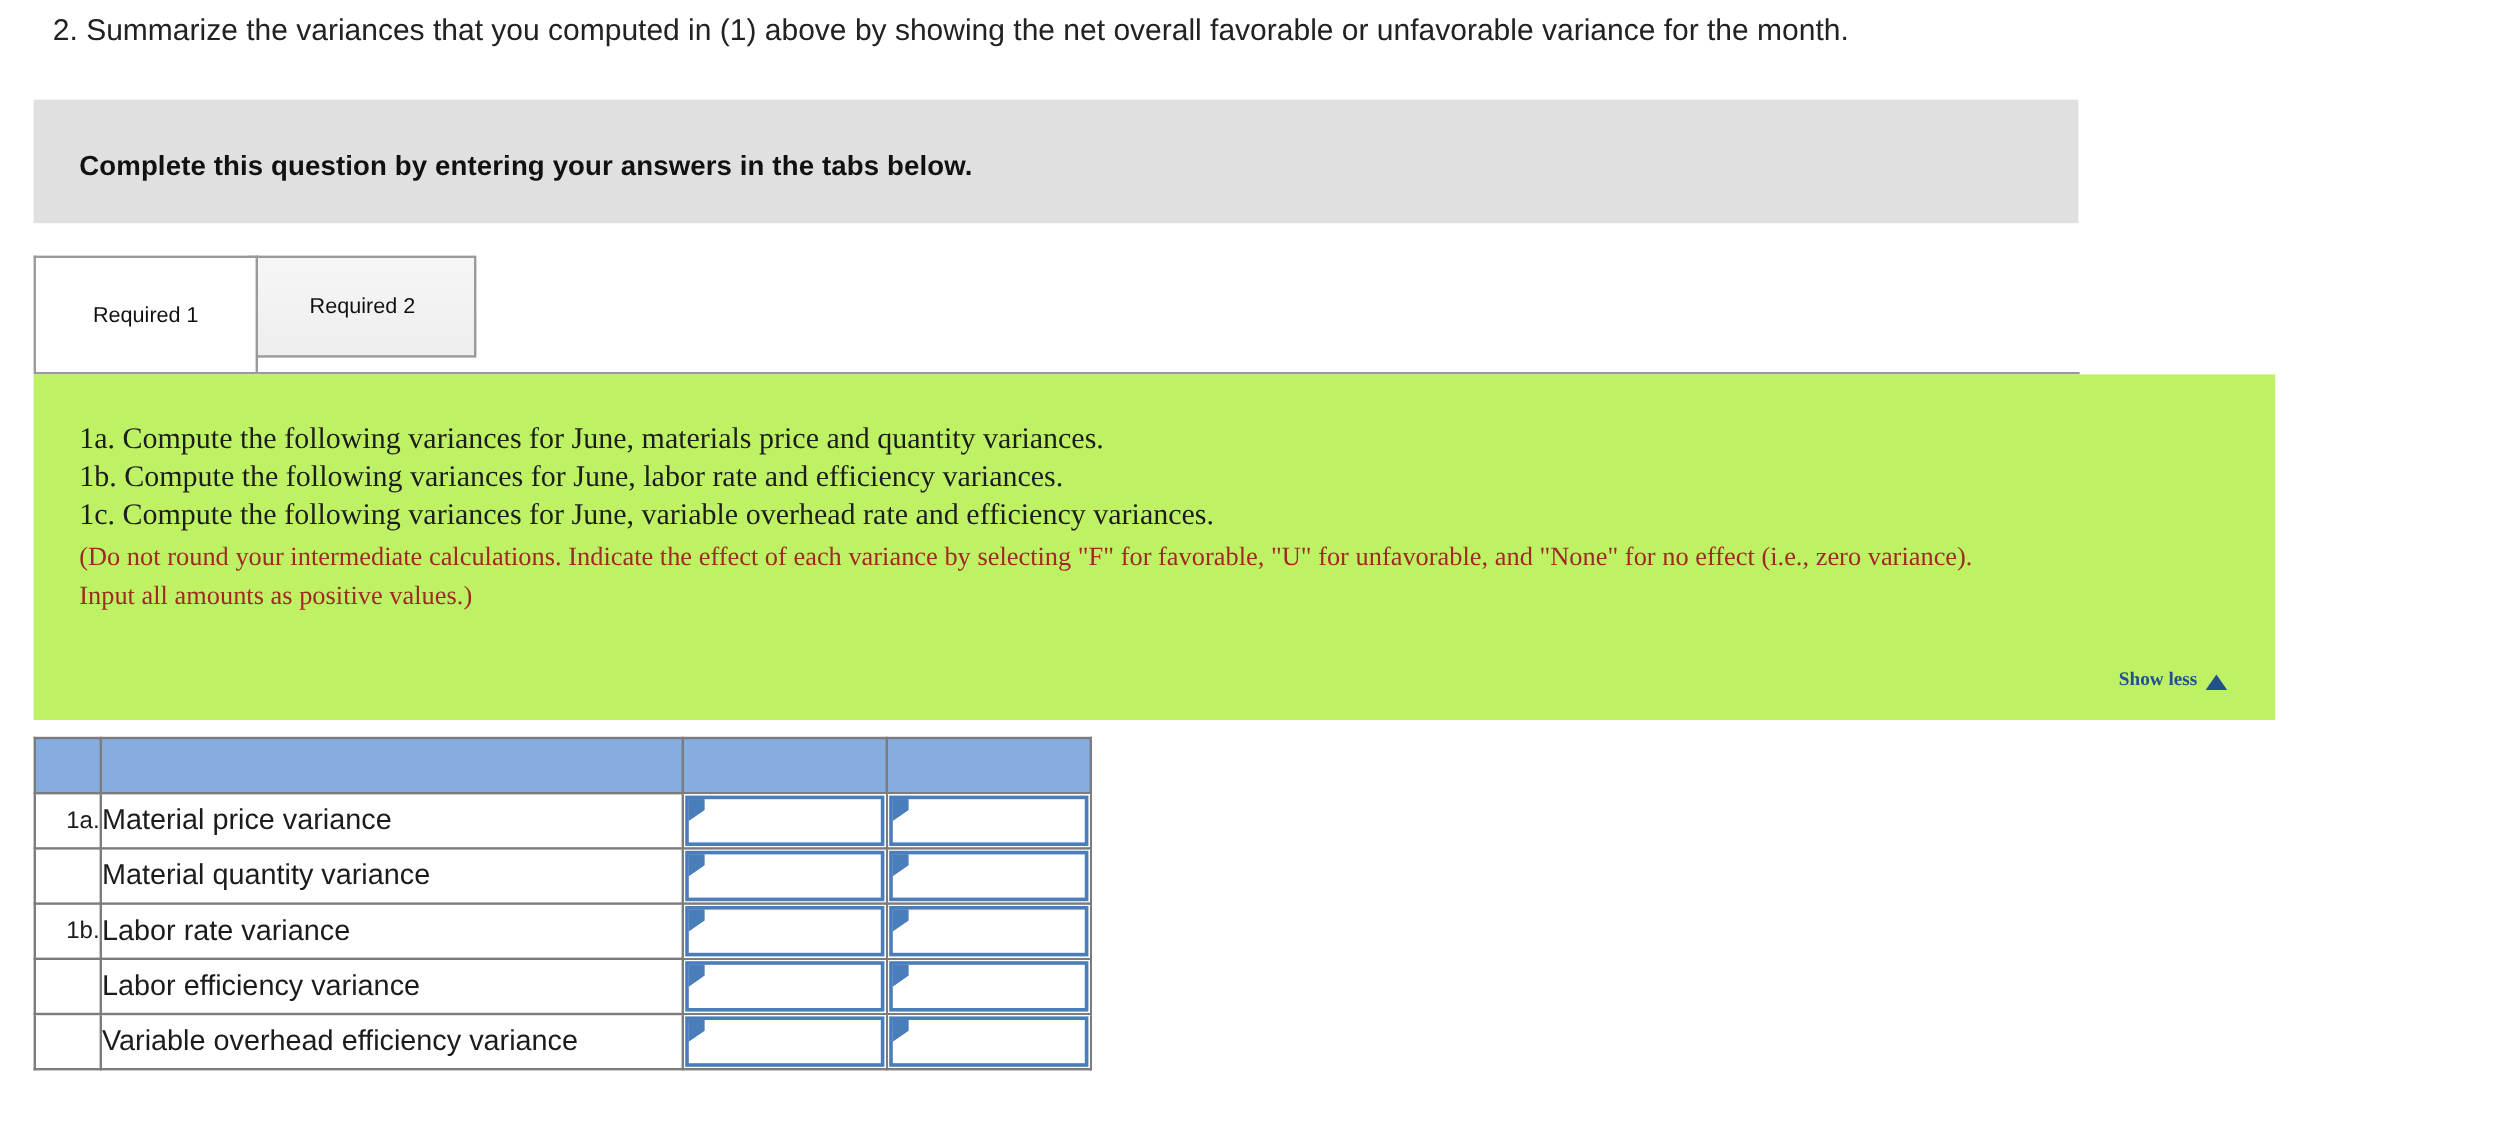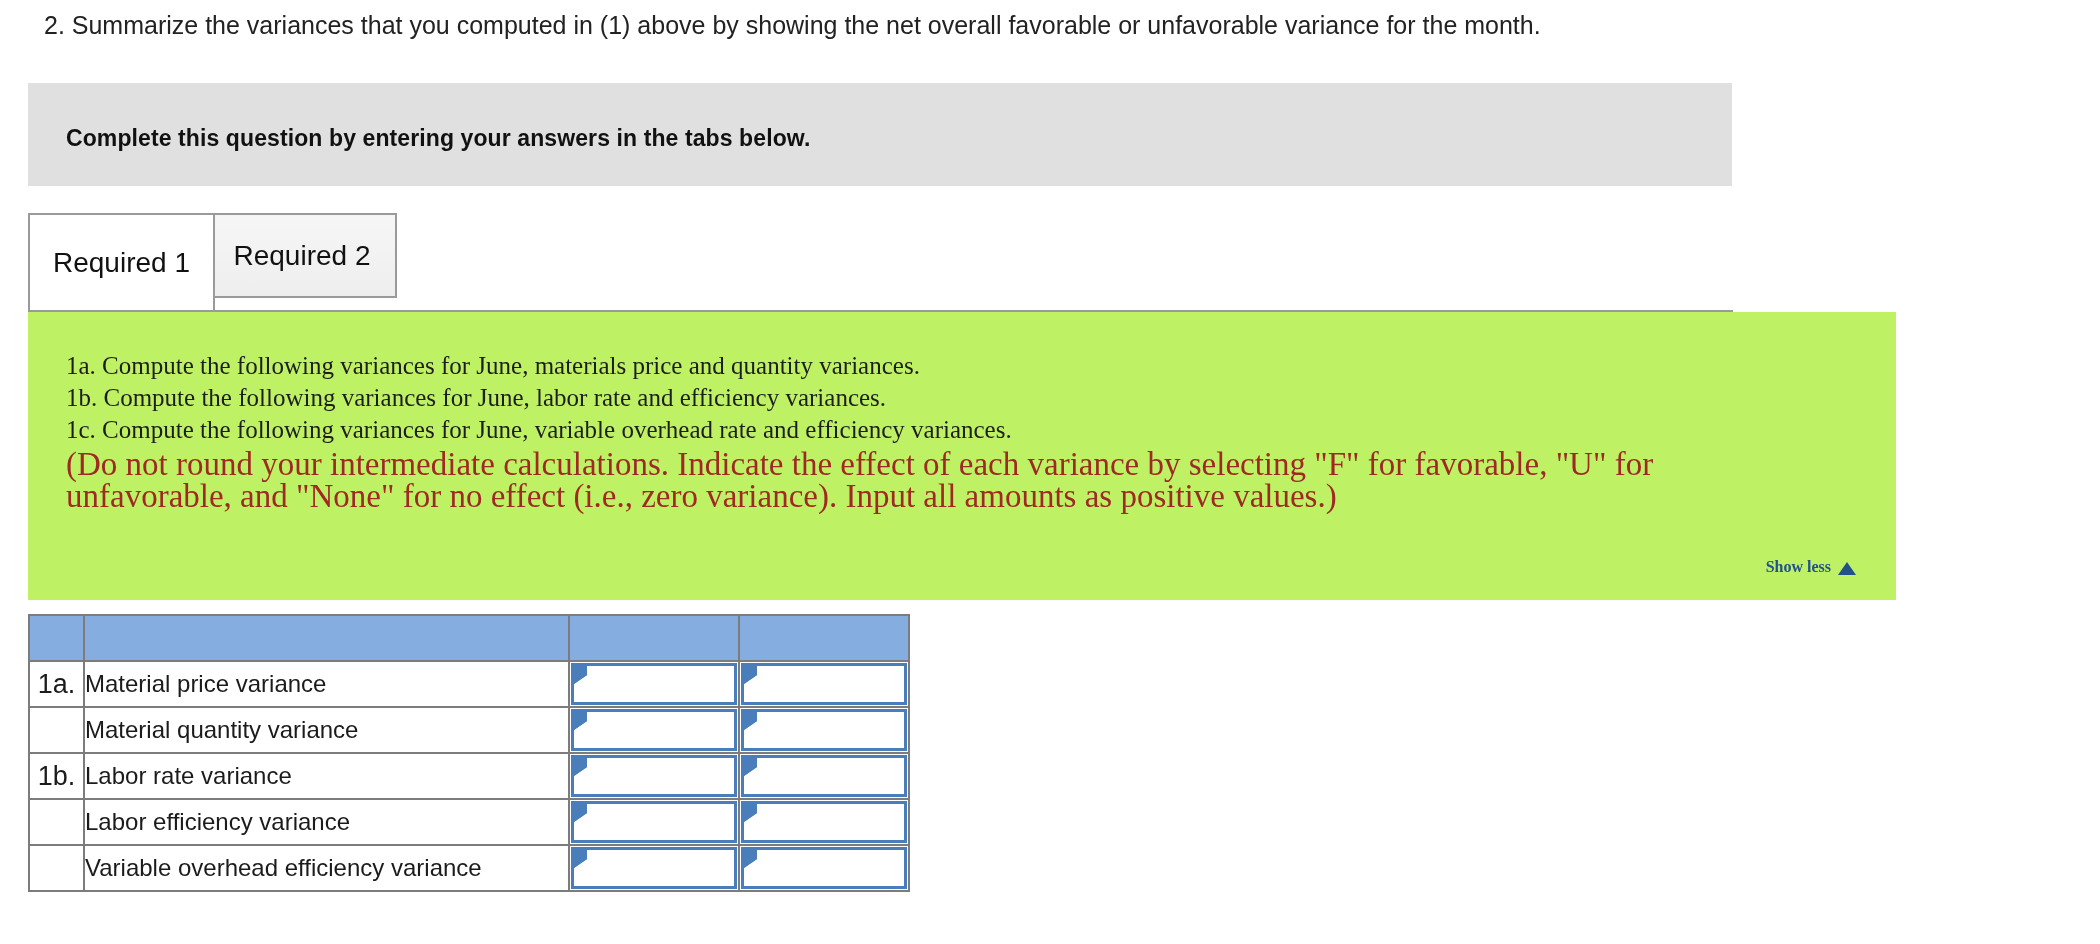--- a/index.html
+++ b/index.html
@@ -64,21 +64,21 @@
     width: 1705px;
     height: 2px;
     background: #9a9a9a;
   }
   .tab {
     position: absolute;
     top: 0;
     height: 84px;
     box-sizing: border-box;
     border: 2px solid #9a9a9a;
-    font-size: 28px;
+    font-size: 18px;
     color: #111111;
     display: flex;
     align-items: center;
     justify-content: center;
   }
   .tab.active {
     left: 0;
     width: 187px;
     background: #ffffff;
     height: 97px;
@@ -112,21 +112,21 @@
     width: 1640px;
   }
   .info-lines .ln {
     font-size: 25px;
     line-height: 32px;
     color: #1d1d1d;
     white-space: nowrap;
   }
   .info-note {
     margin-top: 2px;
-    font-size: 33px;
+    font-size: 22px;
     line-height: 32px;
     color: #9e2a23;
     width: 1620px;
   }
   .show-less {
     position: absolute;
     right: 40px;
     bottom: 24px;
     font-size: 16px;
     font-weight: bold;
@@ -167,23 +167,23 @@
   .col-num   { width: 55px; }
   .col-label { width: 485px; }
   .col-in1   { width: 170px; }
   .col-in2   { width: 170px; }
 
   .hdr-cell {
     background: #86ade0;
     height: 48px;
   }
   .num-cell {
-    font-size: 27px;
+    font-size: 20px;
     color: #1b1b1b;
-    text-align: center;
+    text-align: right;
     background: #ffffff;
   }
   .label-cell {
     font-size: 24px;
     color: #1b1b1b;
     background: #ffffff;
     padding-left: 9px;
     white-space: nowrap;
     border-radius: 18px;
   }

